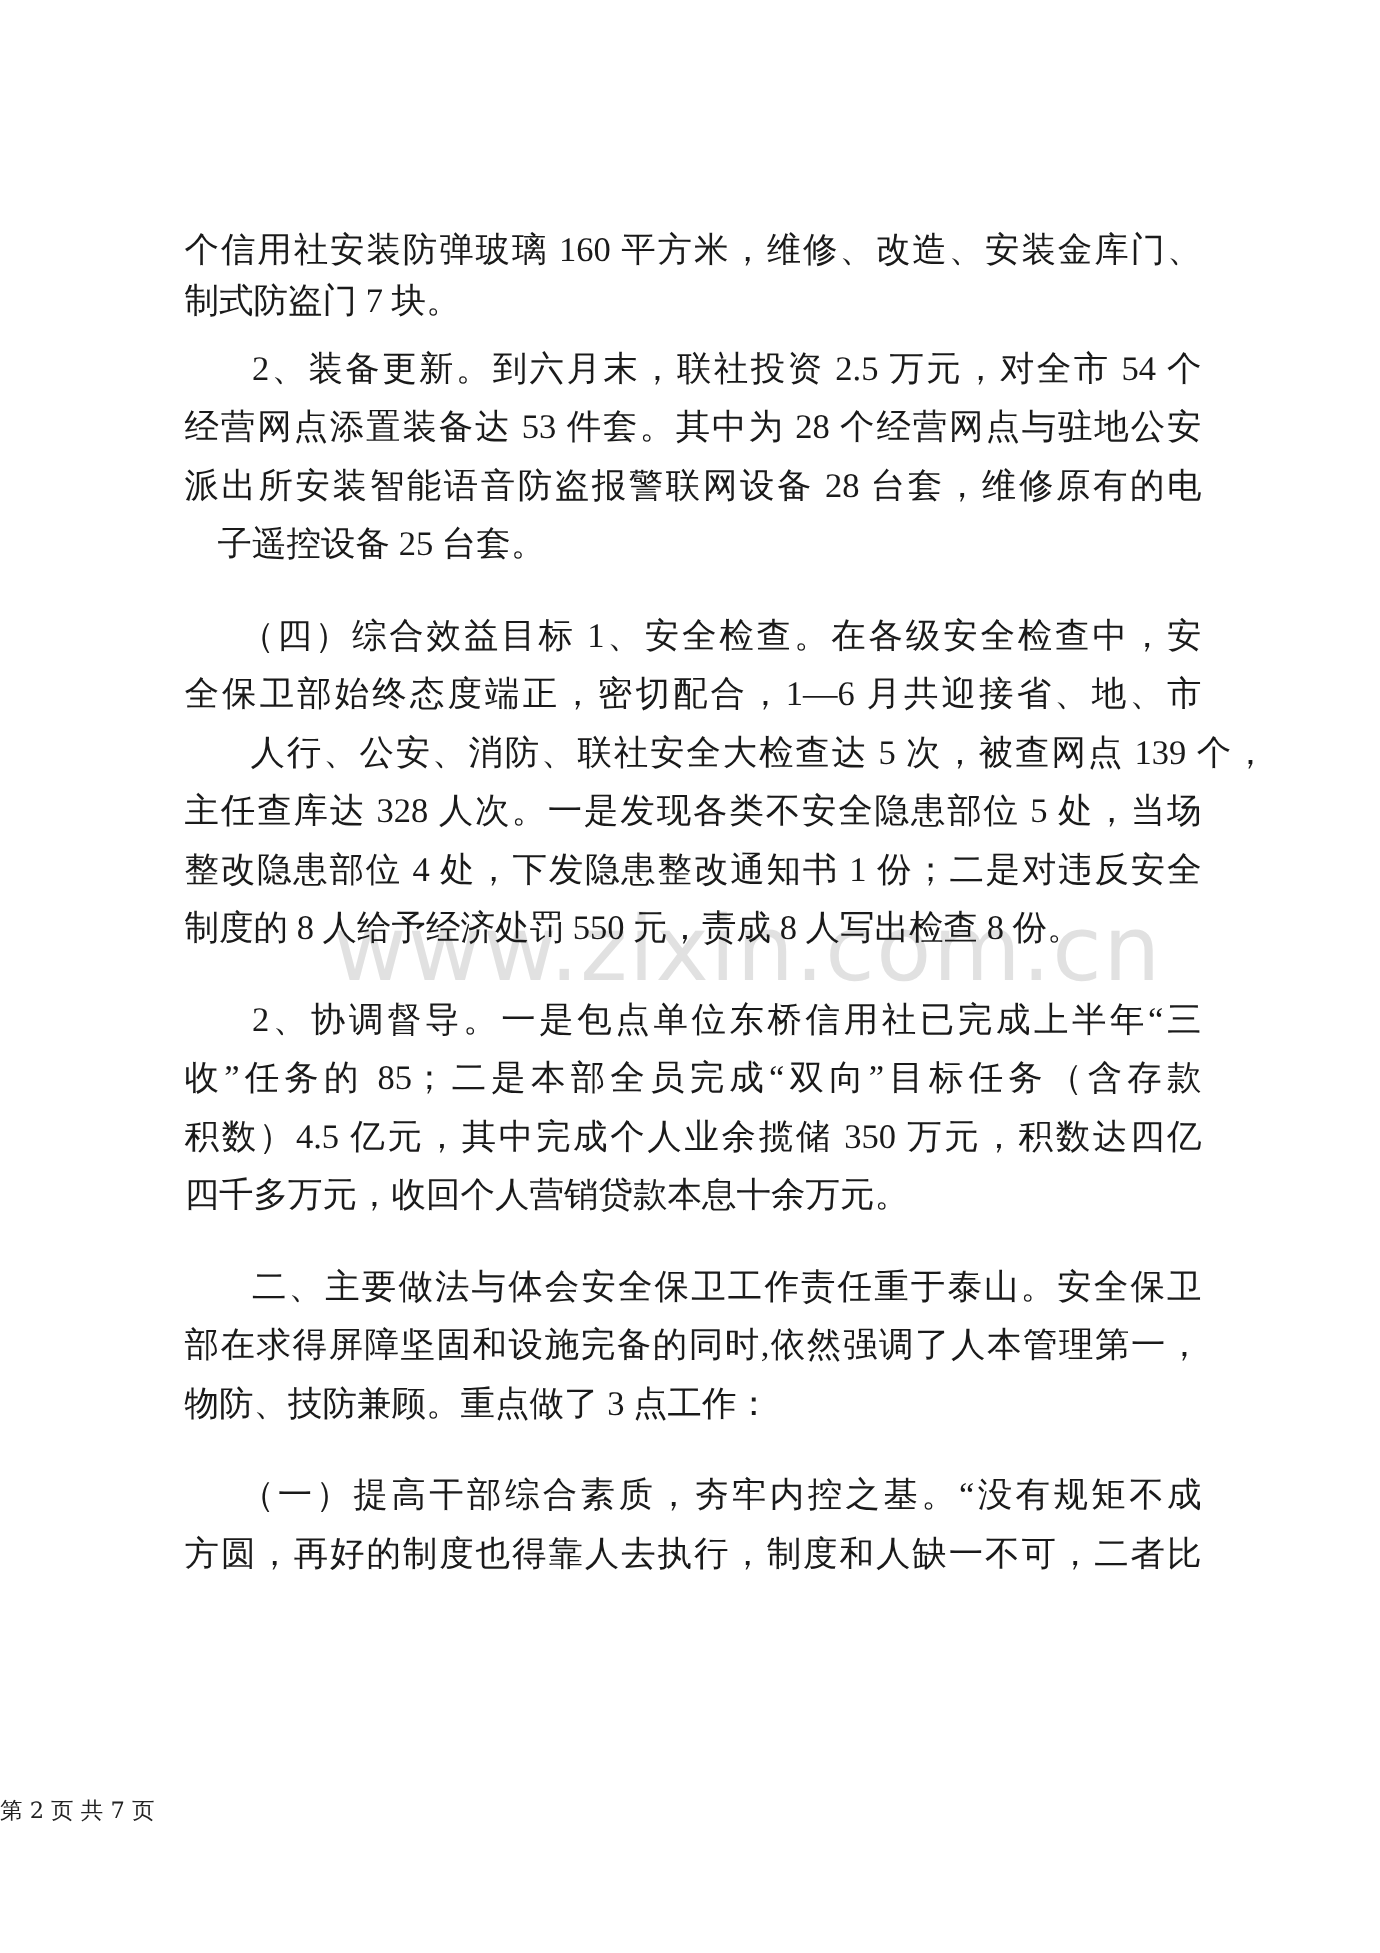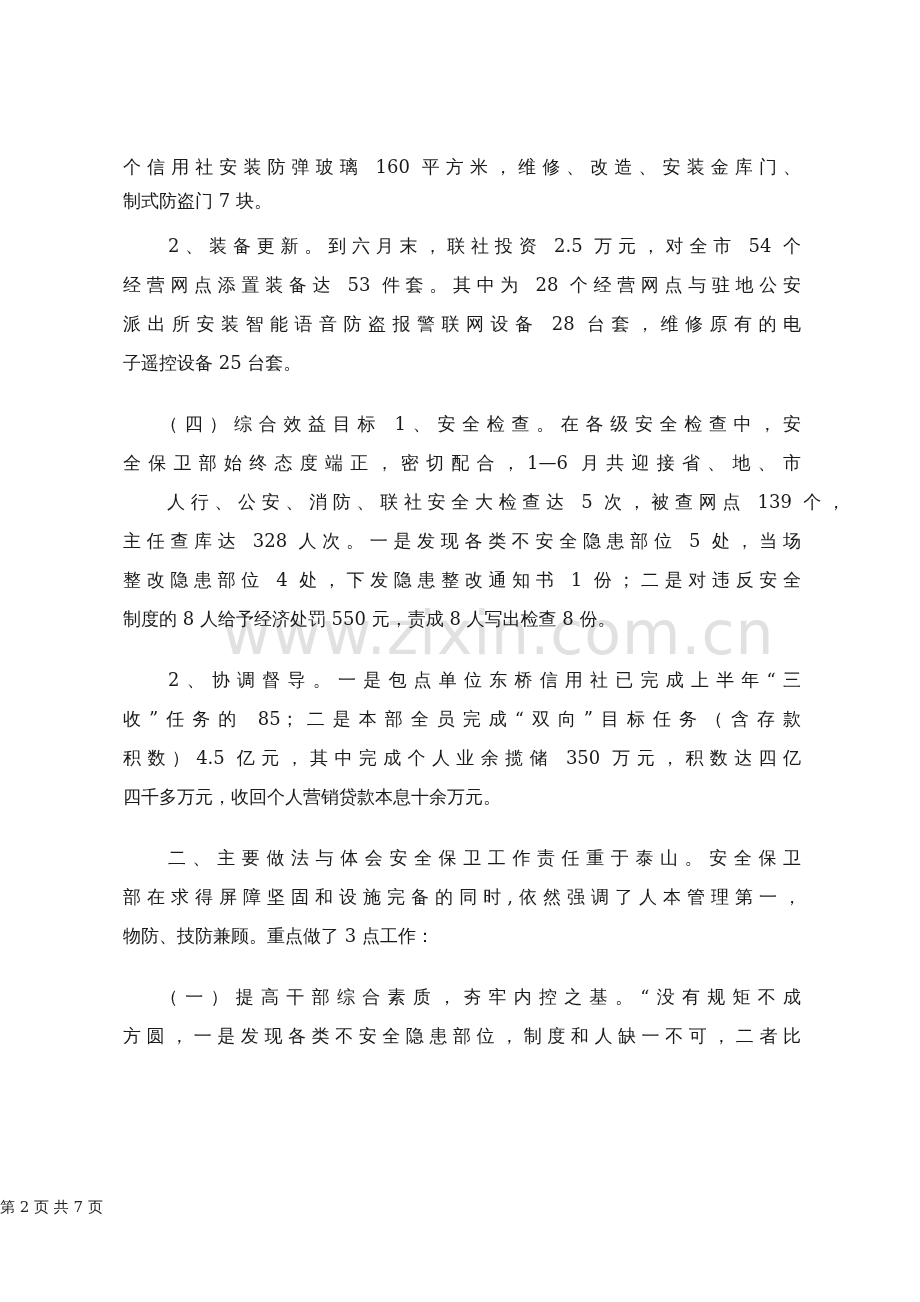--- a/index.html
+++ b/index.html
@@ -18,26 +18,27 @@
     .page {
       position: absolute;
       left: 0; top: 0;
       width: 920px; height: 1302px;
     }
     .line {
       position: absolute;
       left: 123px;
       width: 678px;
       height: 30px;
-      font-size: 18px;
+      font-size: 23px;
       line-height: 30px;
       white-space: nowrap;
       text-align: justify;
       text-align-last: justify;
       letter-spacing: 0px;
+      font-family: Liberation Serif, serif;
     }
     .line.last {
       text-align-last: left;
     }
     .line.indent {
       left: 168px;
       width: 633px;
     }
     .line.indent-short {
       left: 160px;
@@ -74,31 +75,31 @@
 <body>
 
 <div class="page">
   <div class="watermark">www.zixin.com.cn</div>
   <div class="content" id="content">
       <div class="line" style="top: 152px;">个信用社安装防弹玻璃 160 平方米，维修、改造、安装金库门、</div>
       <div class="line last" style="top: 186px;">制式防盗门 7 块。</div>
       <div class="line indent" style="top: 231px;">2、装备更新。到六月末，联社投资 2.5 万元，对全市 54 个</div>
       <div class="line" style="top: 270px;">经营网点添置装备达 53 件套。其中为 28 个经营网点与驻地公安</div>
       <div class="line" style="top: 309px;">派出所安装智能语音防盗报警联网设备 28 台套，维修原有的电</div>
-      <div class="line last" style="top: 348px;">子遥控设备 25 台套。</div>
+      <div class="line last" style="top: 348px; margin-left: 22px;">子遥控设备 25 台套。</div>
       <div class="line indent-short" style="top: 409px;">（四）综合效益目标 1、安全检查。在各级安全检查中，安</div>
       <div class="line" style="top: 448px;">全保卫部始终态度端正，密切配合，1—6 月共迎接省、地、市</div>
       <div class="line" style="top: 487px; margin-left: 44px;">人行、公安、消防、联社安全大检查达 5 次，被查网点 139 个，</div>
       <div class="line" style="top: 526px;">主任查库达 328 人次。一是发现各类不安全隐患部位 5 处，当场</div>
       <div class="line" style="top: 565px;">整改隐患部位 4 处，下发隐患整改通知书 1 份；二是对违反安全</div>
       <div class="line last" style="top: 604px;">制度的 8 人给予经济处罚 550 元，责成 8 人写出检查 8 份。</div>
       <div class="line indent" style="top: 665px;">2、协调督导。一是包点单位东桥信用社已完成上半年“三</div>
       <div class="line" style="top: 704px;">收”任务的 85；二是本部全员完成“双向”目标任务（含存款</div>
       <div class="line" style="top: 743px;">积数）4.5 亿元，其中完成个人业余揽储 350 万元，积数达四亿</div>
       <div class="line last" style="top: 782px;">四千多万元，收回个人营销贷款本息十余万元。</div>
       <div class="line indent" style="top: 843px;">二、主要做法与体会安全保卫工作责任重于泰山。安全保卫</div>
       <div class="line" style="top: 882px;">部在求得屏障坚固和设施完备的同时,依然强调了人本管理第一，</div>
       <div class="line last" style="top: 921px;">物防、技防兼顾。重点做了 3 点工作：</div>
       <div class="line indent-short" style="top: 982px;">（一）提高干部综合素质，夯牢内控之基。“没有规矩不成</div>
-      <div class="line" style="top: 1021px;">方圆，一是发现各类不安全隐患部位，制度和人缺一不可，二者比</div>
+      <div class="line" style="top: 1021px;">方圆，再好的制度也得靠人去执行，制度和人缺一不可，二者比</div>
     </div>
   <div class="footer">第 2 页  共 7 页</div>
 </div>
 
 </body></html>

